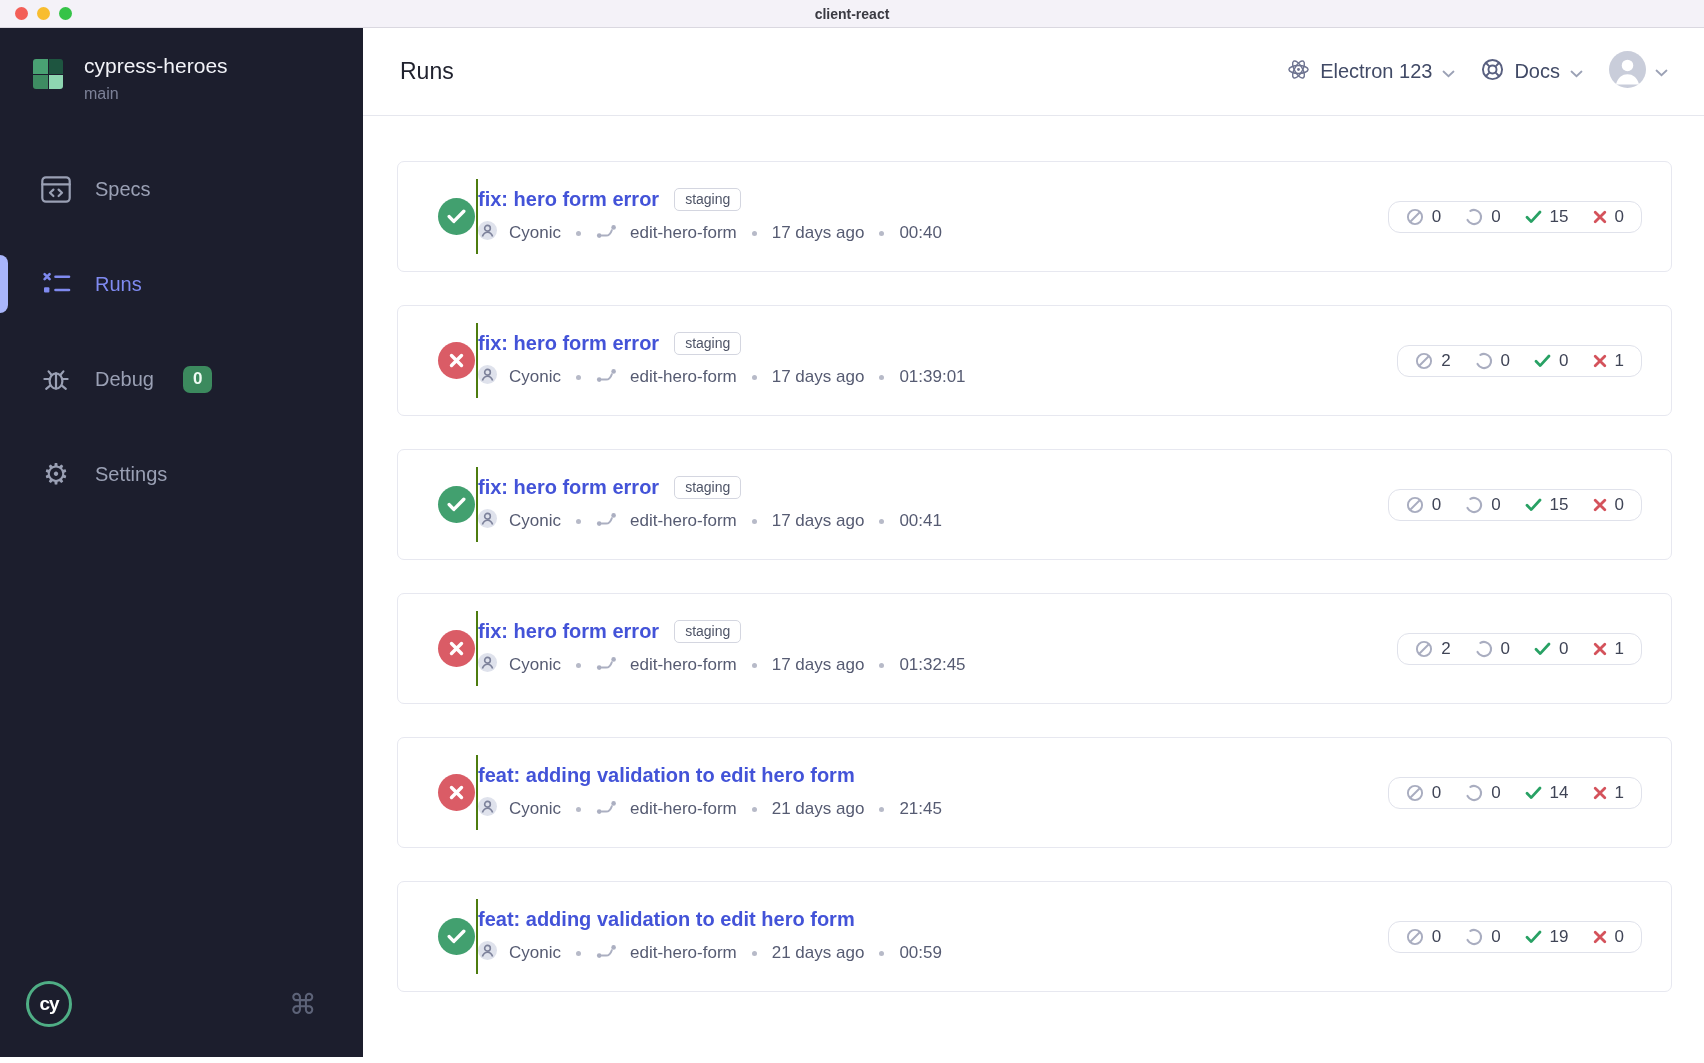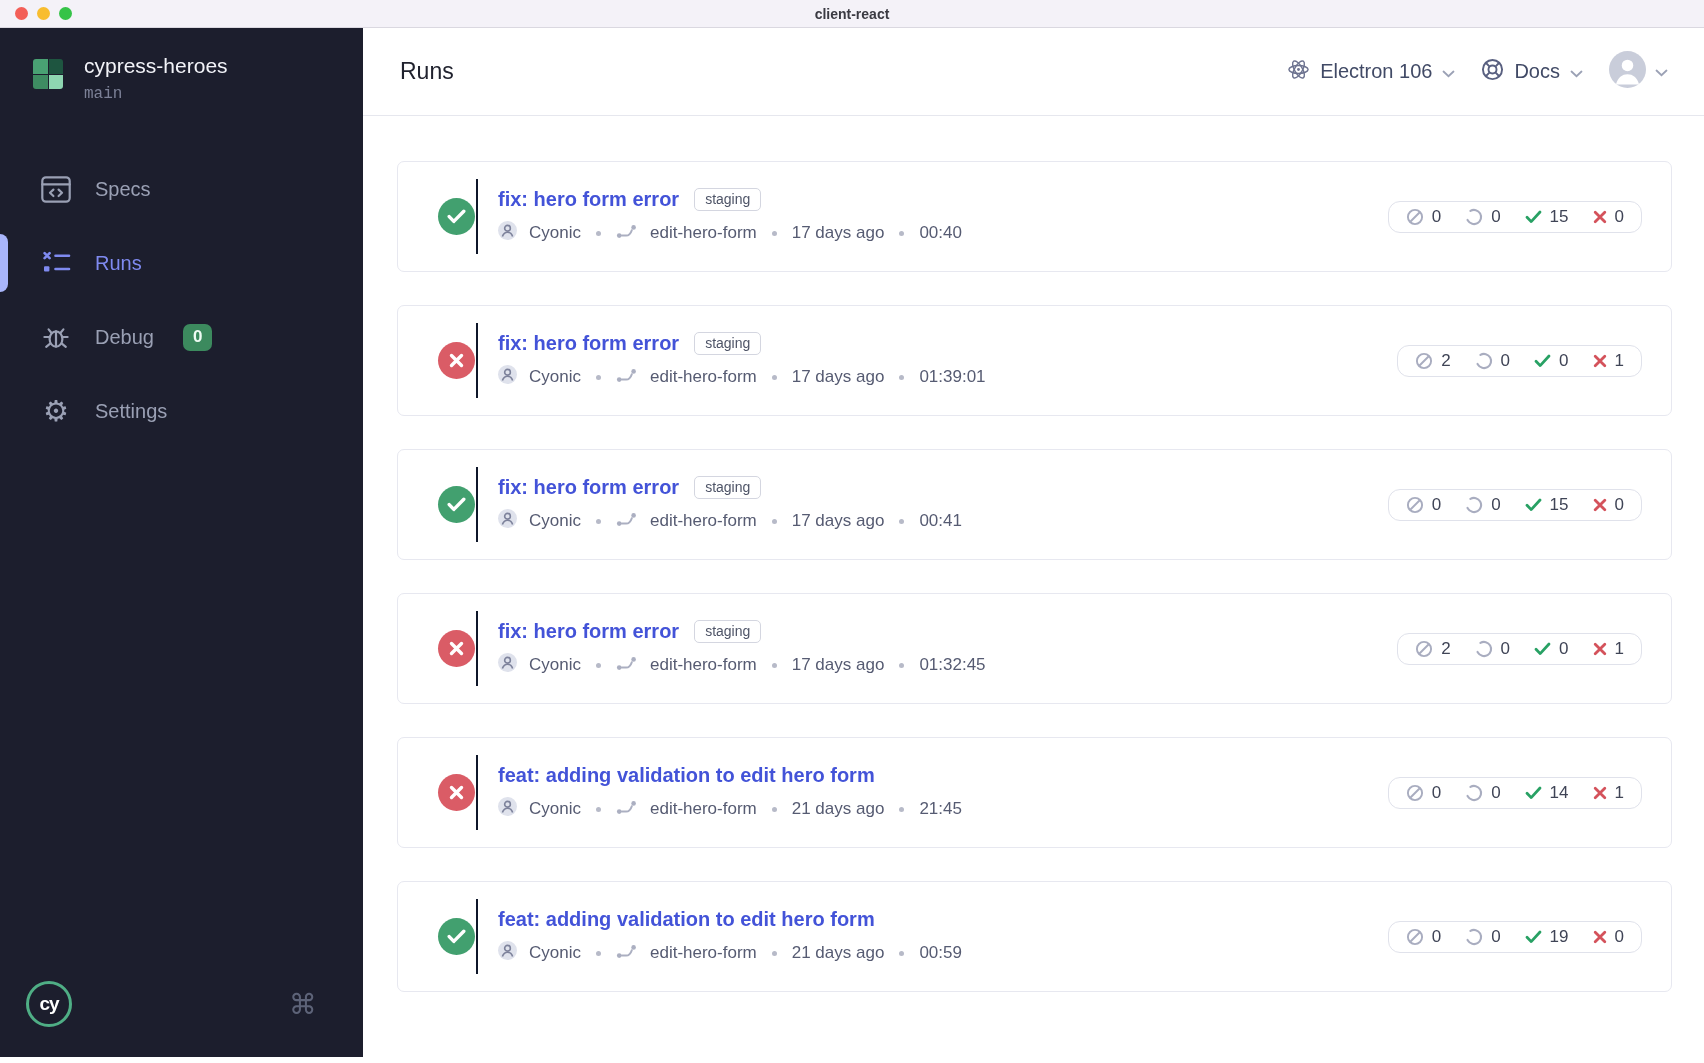--- a/index.html
+++ b/index.html
@@ -23,23 +23,23 @@
   .sidebar { width:363px; flex-shrink:0; background:#1c1e2d; display:flex; flex-direction:column; position:relative; }
   .side-project { display:flex; gap:21px; padding:26px 24px 0 33px; cursor:pointer; }
   .project-icon { width:30px; height:30px; margin-top:5px; display:grid;
                   grid-template-columns:1fr 1fr; grid-template-rows:1fr 1fr; gap:1px;
                   border-radius:3px; overflow:hidden; flex-shrink:0; }
   .project-icon i:nth-child(1){ background:#49a173; }
   .project-icon i:nth-child(2){ background:#1e5540; }
   .project-icon i:nth-child(3){ background:#3e8c62; }
   .project-icon i:nth-child(4){ background:#8ed6b1; }
   .project-name   { font-size:21px; color:#f2f3f8; }
-  .project-branch { font-size:16px; color:#7c8197; margin-top:7px;font-family:Liberation Mono, monospace; }
-
-  .side-nav { margin-top:58px; display:flex; flex-direction:column; gap:18px; }
+  .project-branch { font-size:16px; color:#7c8197; margin-top:7px; }
+
+  .side-nav { margin-top:58px; display:flex; flex-direction:column; gap:39px; }
   .nav-item { position:relative; display:flex; align-items:center; gap:23px;
               height:56px; padding-left:40px; font-size:20px; color:#9aa0b4; cursor:pointer; }
   .nav-item .nav-ic { width:32px; display:flex; justify-content:center; align-items:center; color:#9aa0b4; }
   .nav-item.active, .nav-item.active .nav-ic { color:#7f8af0; }
   .active-bar { position:absolute; left:0; top:50%; transform:translateY(-50%);
                 width:8px; height:58px; background:#a9b6fb; border-radius:0 8px 8px 0; }
   .gear-glyph { font-family:"DejaVu Sans", sans-serif; font-size:29px; line-height:1; }
   .debug-badge { background:#3c8a5e; color:#eefbf3; font-size:17px; font-weight:bold;
                  border-radius:7px; padding:3px 10px 4px; margin-left:6px; }
 
@@ -66,22 +66,22 @@
               display:flex; align-items:center; cursor:pointer; }
   .run-status-col { width:78px; flex-shrink:0; display:flex; align-items:center; padding-left:40px; }
   .status-icon { width:37px; height:37px; border-radius:50%; display:flex;
                  align-items:center; justify-content:center; }
   .status-icon.passed { background:#42a06f; }
   .status-icon.failed { background:#da5c66; }
   .status-icon .glyph-check, .status-icon .glyph-cross { display:none; }
   .status-icon.passed .glyph-check { display:block; }
   .status-icon.failed .glyph-cross { display:block; }
 
-  .run-body { flex:1; min-width:0; height:75px; border-left:2px solid #0f172a;
-              padding-left:20px; display:flex; align-items:center; }
+  .run-body { flex:1; min-width:0; height:75px; border-left:2px solid #4d7c0f;
+              display:flex; align-items:center; }
   .run-info { display:flex; flex-direction:column; gap:10px; }
   .run-title-row { display:flex; align-items:center; gap:15px; }
   .run-title { font-size:20px; font-weight:bold; color:#4353d8; }
   .run-tag { font-size:14px; color:#4e5467; border:1px solid #d4d6e0; border-radius:5px;
              padding:2px 10px 3px; background:#fff; }
   .run-meta { display:flex; align-items:center; gap:12px; font-size:17px; color:#565b72; }
   .meta-dot { width:5px; height:5px; border-radius:50%; background:#b7bac8; margin:0 3px; flex-shrink:0; }
 
   .run-stats { margin-left:auto; margin-right:29px; flex-shrink:0; height:32px;
                border:1px solid #e0e2eb; border-radius:12px; display:flex; align-items:center;
@@ -173,21 +173,21 @@
       <div class="header-right">
         <div class="hdr-group">
           <span>
             <svg width="23" height="23" viewBox="0 0 24 24" fill="none" stroke="#6d7390" stroke-width="1.5">
               <ellipse cx="12" cy="12" rx="10" ry="4.1"></ellipse>
               <ellipse cx="12" cy="12" rx="10" ry="4.1" transform="rotate(60 12 12)"></ellipse>
               <ellipse cx="12" cy="12" rx="10" ry="4.1" transform="rotate(120 12 12)"></ellipse>
               <circle cx="12" cy="12" r="1.5" fill="#6d7390" stroke="none"></circle>
             </svg>
           </span>
-          <span>Electron 106</span>
+          <span>Electron 123</span>
           <span>
             <svg width="13" height="8" viewBox="0 0 13 8" fill="none" stroke="#9ba1b5" stroke-width="1.8" stroke-linecap="round">
                 <path d="M1.5 1.5l5 4.7 5-4.7"></path>
               </svg>
           </span>
         </div>
         <div class="hdr-group">
           <span>
             <svg width="23" height="23" viewBox="0 0 24 24" fill="none" stroke="#596080" stroke-width="2">
               <circle cx="12" cy="12" r="10"></circle>

